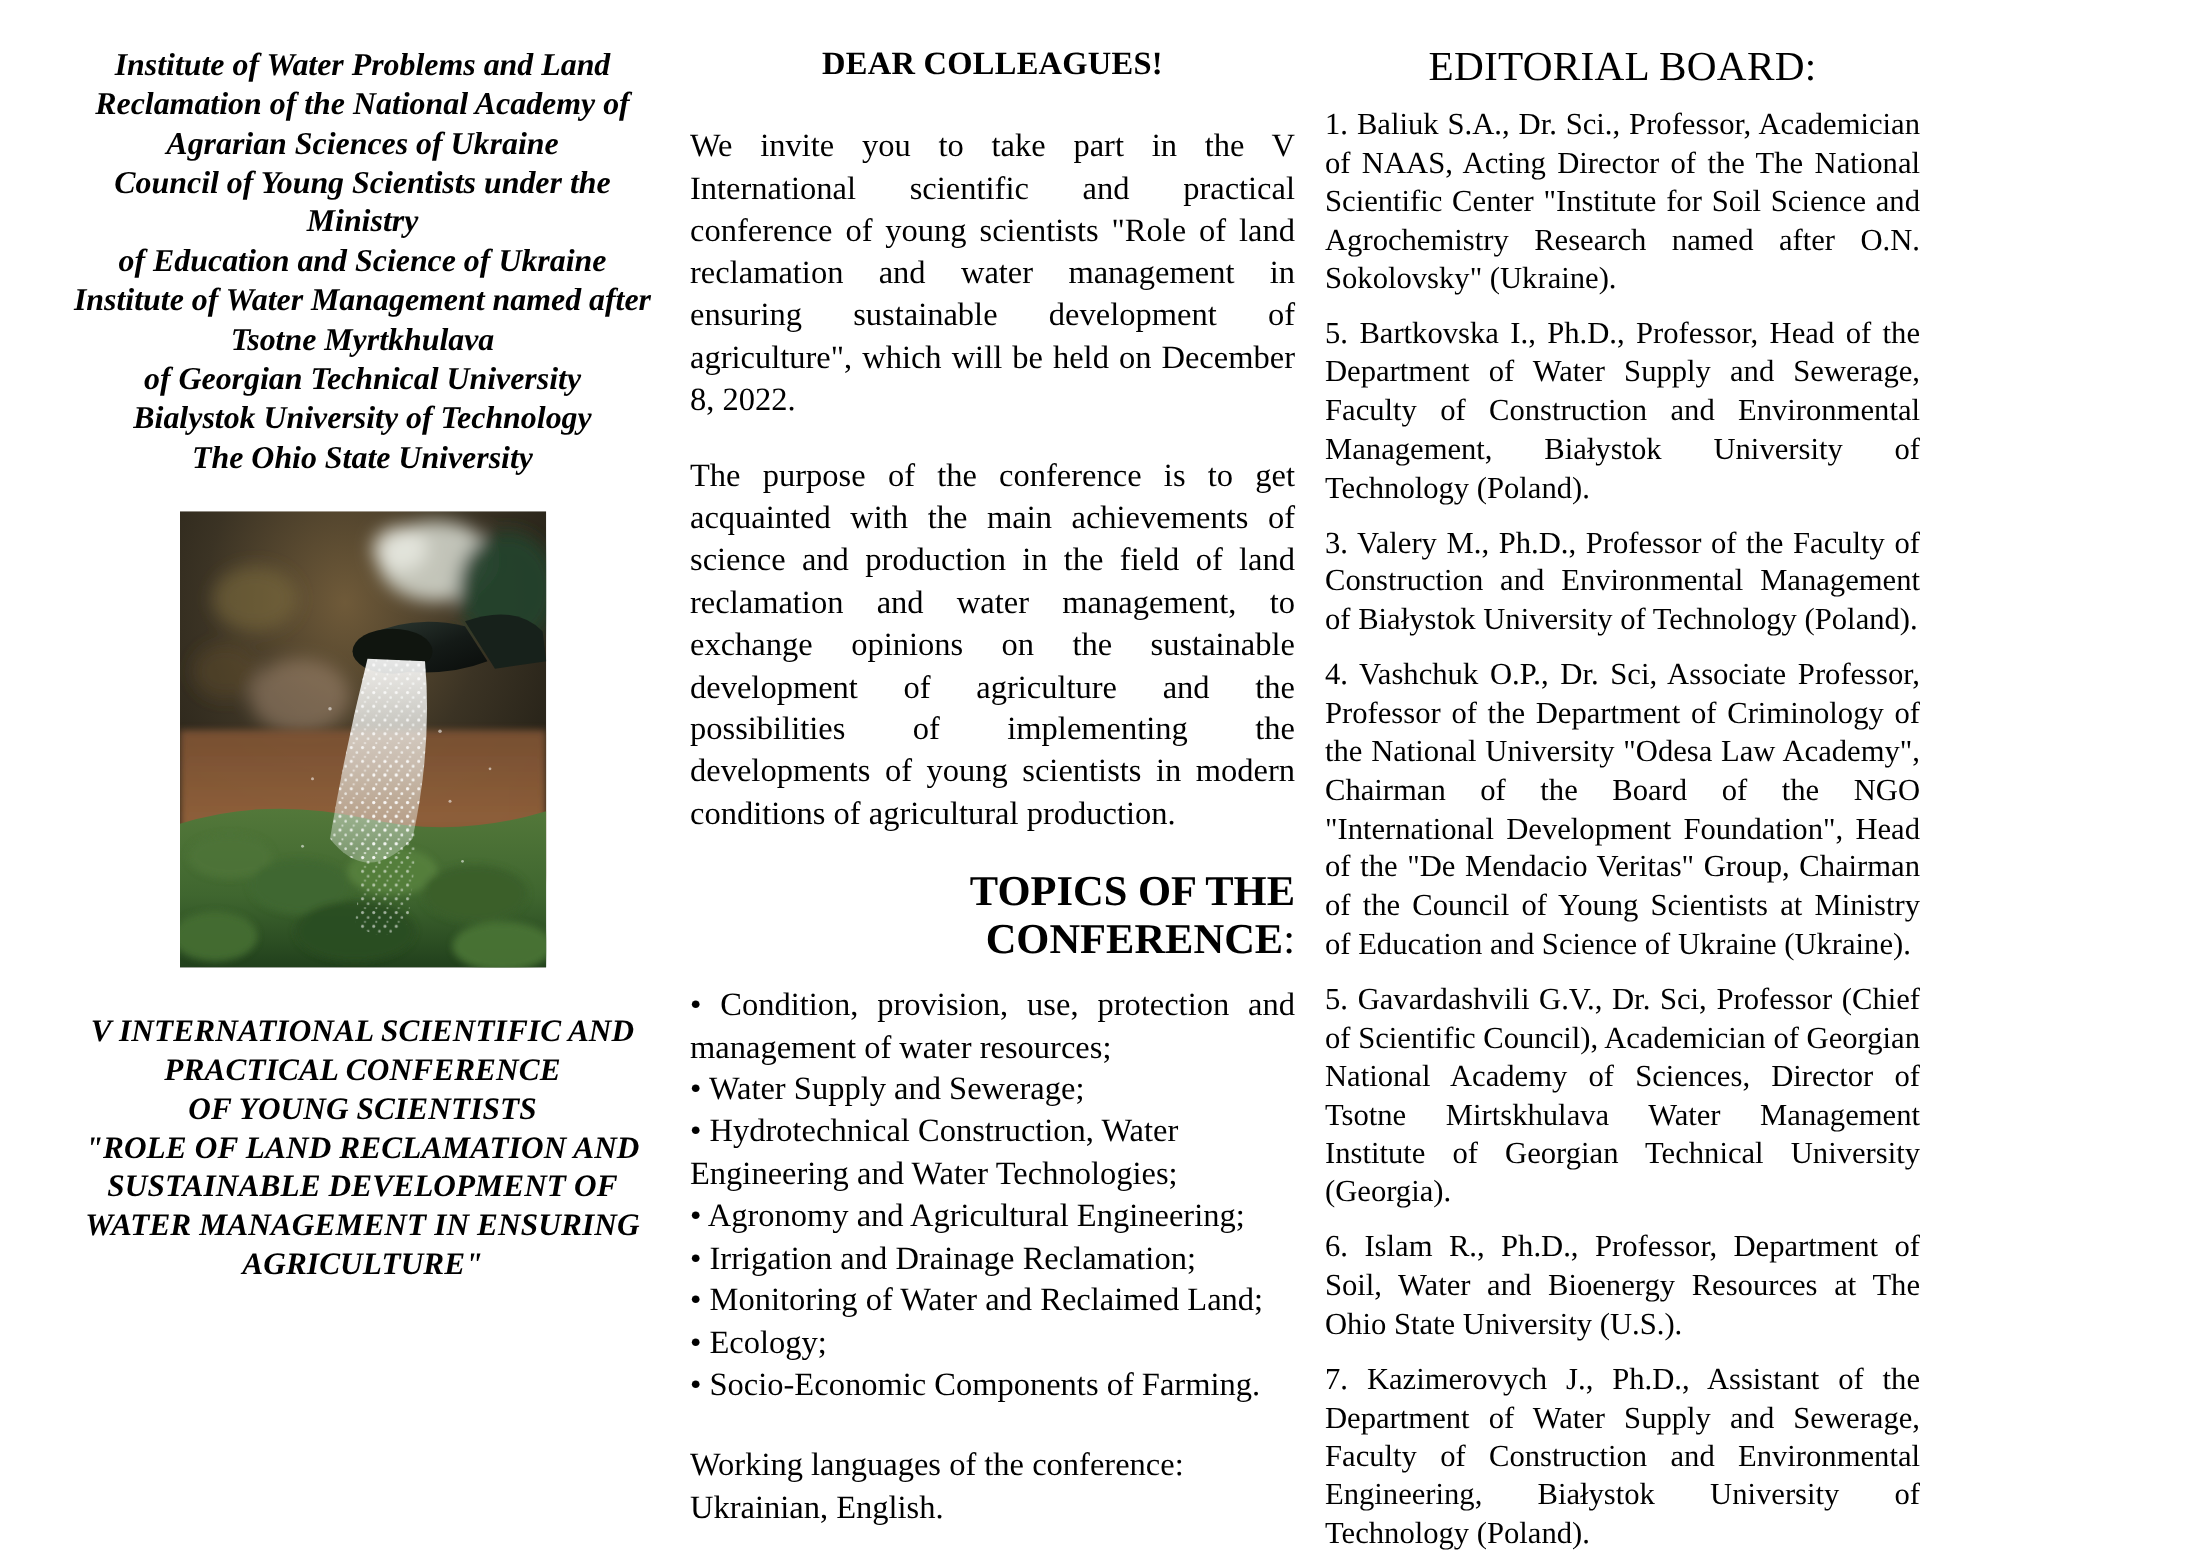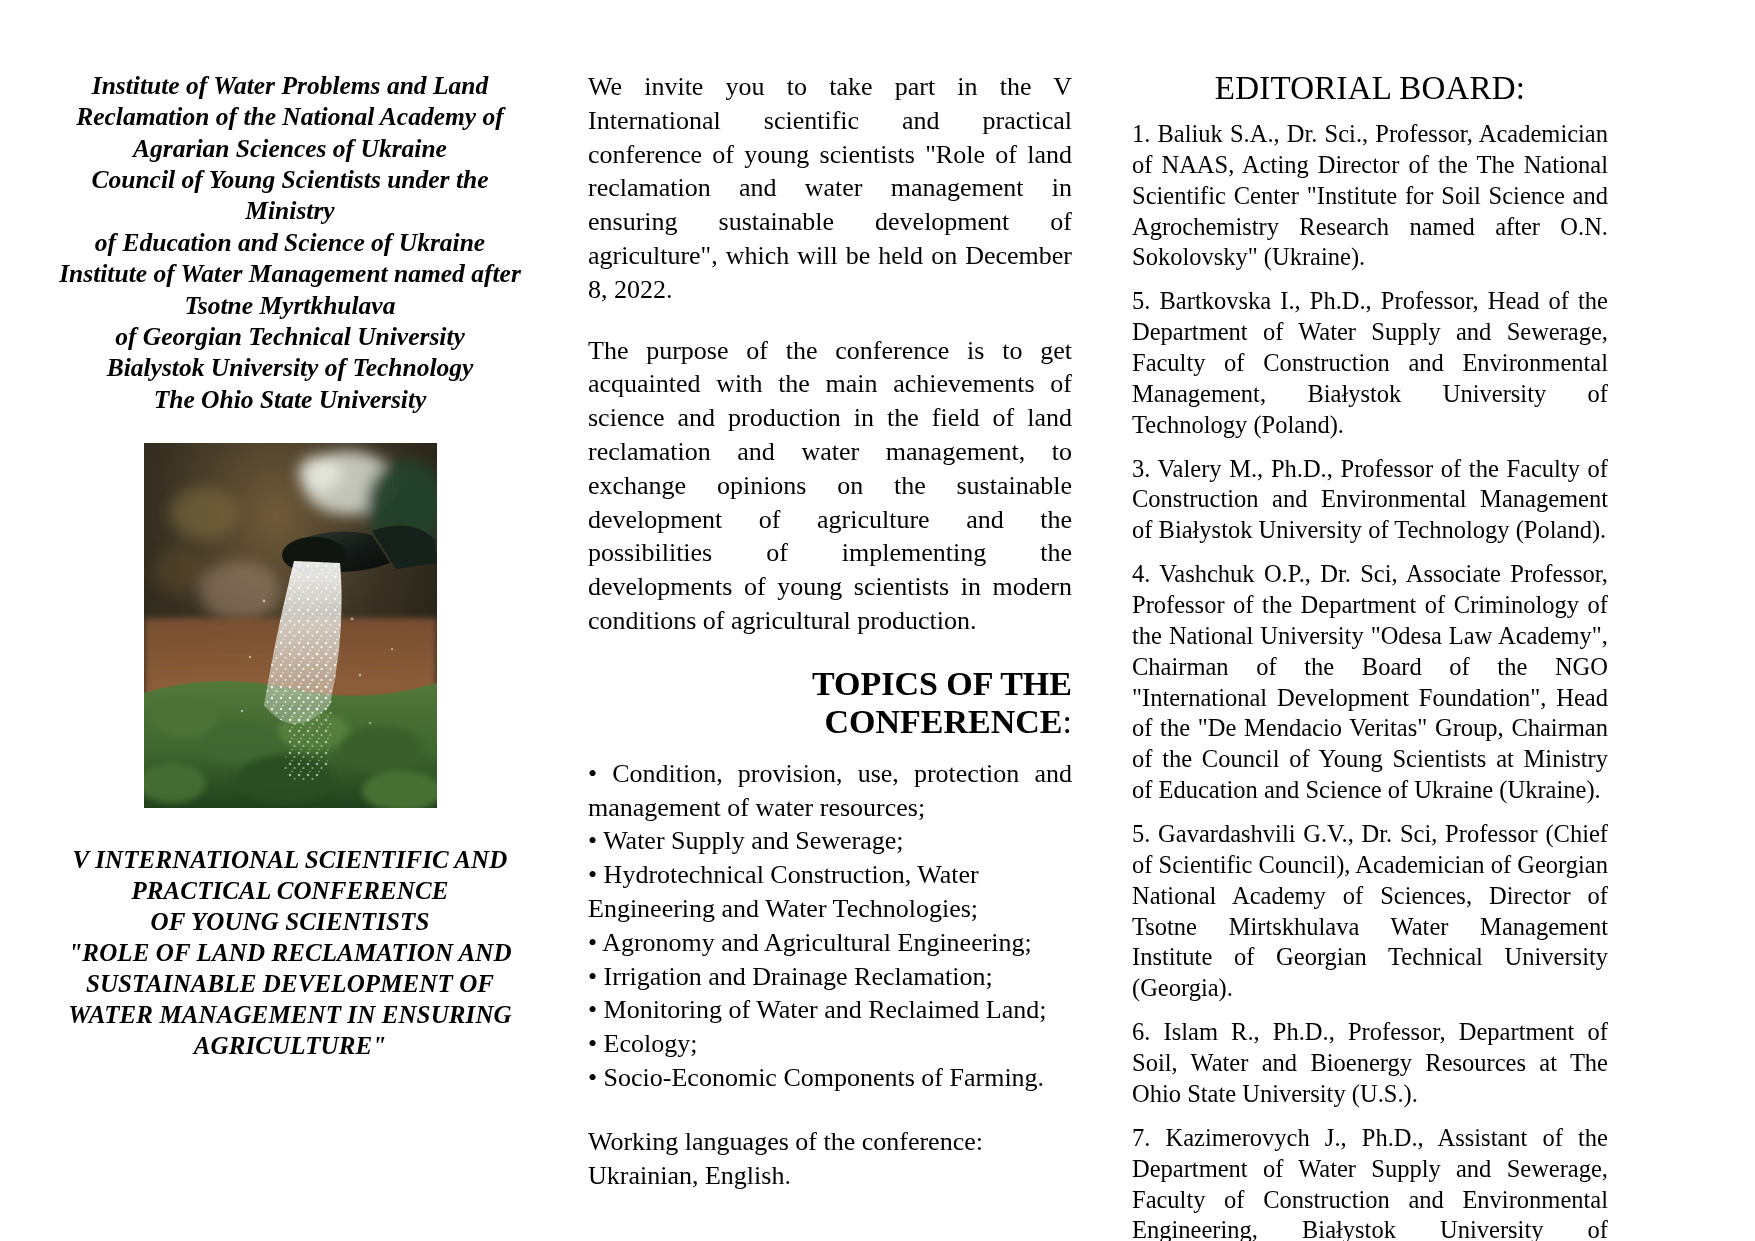--- a/index.html
+++ b/index.html
@@ -12,25 +12,24 @@
     height: 1241px;
     font-family: "Liberation Serif", "DejaVu Serif", serif;
     color: #000000;
     overflow: hidden;
   }
   .page {
     position: relative;
     width: 1755px;
     height: 1241px;
     box-sizing: border-box;
-    padding: 70px 40px 30px 40px;
+    padding: 36px 40px 30px 40px;
     display: flex;
     flex-direction: row;
     align-items: flex-start;
-    gap: 36px;
   }
   
   .col-left {
     width: 500px;
     flex: 0 0 500px;
     padding: 0 18px;
     box-sizing: border-box;
   }
   .org-block {
     text-align: center;
@@ -250,20 +249,21 @@
       <span class="t-line">OF YOUNG SCIENTISTS</span>
       <span class="t-line">"ROLE OF LAND RECLAMATION AND</span>
       <span class="t-line">SUSTAINABLE DEVELOPMENT OF</span>
       <span class="t-line">WATER MANAGEMENT IN ENSURING</span>
       <span class="t-line">AGRICULTURE"</span>
     </div>
 
   </div>
 
   <div class="col-mid">
+    <div class="mid-heading">DEAR COLLEAGUES!</div>
 
     <p class="mid-para">We invite you to take part in the V International scientific and practical conference of young scientists "Role of land reclamation and water management in ensuring sustainable development of agriculture", which will be held on December 8, 2022.</p>
     <p class="mid-para">The purpose of the conference is to get acquainted with the main achievements of science and production in the field of land reclamation and water management, to exchange opinions on the sustainable development of agriculture and the possibilities of implementing the developments of young scientists in modern conditions of agricultural production.</p>
 
     <div class="topics-heading"><b>TOPICS OF THE CONFERENCE</b><span>:</span></div>
 
     <ul class="topic-list">
       <li class="justify">• Condition, provision, use, protection and management of water resources;</li>
       <li>• Water Supply and Sewerage;</li>
       <li>• Hydrotechnical Construction, Water Engineering and Water Technologies;</li>

